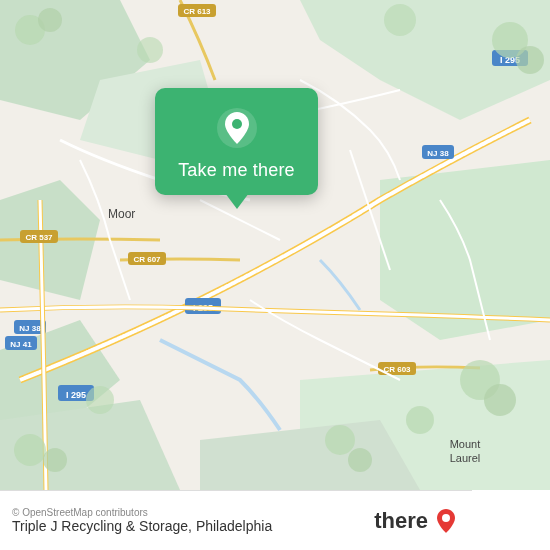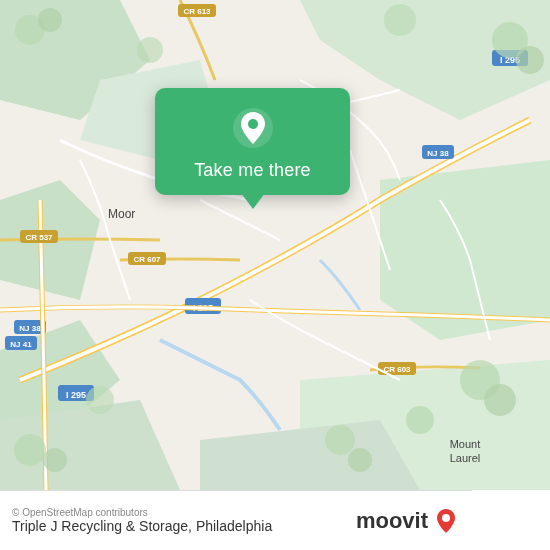--- a/index.html
+++ b/index.html
@@ -72,21 +72,21 @@
       color: #333;
       font-weight: 500;
       text-align: right;
     }
 
     
     #popup-card {
       position: absolute;
       top: 88px;
       left: 155px;
-      width: 195px;
+      width: 163px;
       background: #3cb371;
       border-radius: 10px;
       display: flex;
       flex-direction: column;
       align-items: center;
       padding: 18px 16px 14px 16px;
       box-shadow: 0 4px 16px rgba(0,0,0,0.25);
       z-index: 10;
     }
 
@@ -222,20 +222,20 @@
     <button id="take-me-there-btn">Take me there</button>
   </div>
 </div>
 
 <div id="info-bar">
   <div id="info-text-block">
     <span id="copyright-text">© OpenStreetMap contributors</span>
     <span id="location-name">Triple J Recycling &amp; Storage, Philadelphia</span>
   </div>
   <div id="moovit-logo">
-    <span id="moovit-logo-text">moovit</span>
+    <span id="moovit-logo-text">there</span>
 
     <svg id="moovit-logo-icon" viewBox="0 0 28 28" xmlns="http://www.w3.org/2000/svg">
       <path d="M14 2 C9.0 2 5 6.0 5 11 C5 17.5 14 26 14 26 C14 26 23 17.5 23 11 C23 6.0 19.0 2 14 2 Z" fill="#e53935"></path>
       <circle cx="14" cy="11" r="4" fill="white"></circle>
     </svg>
   </div>
 </div>
 
 </body></html>

